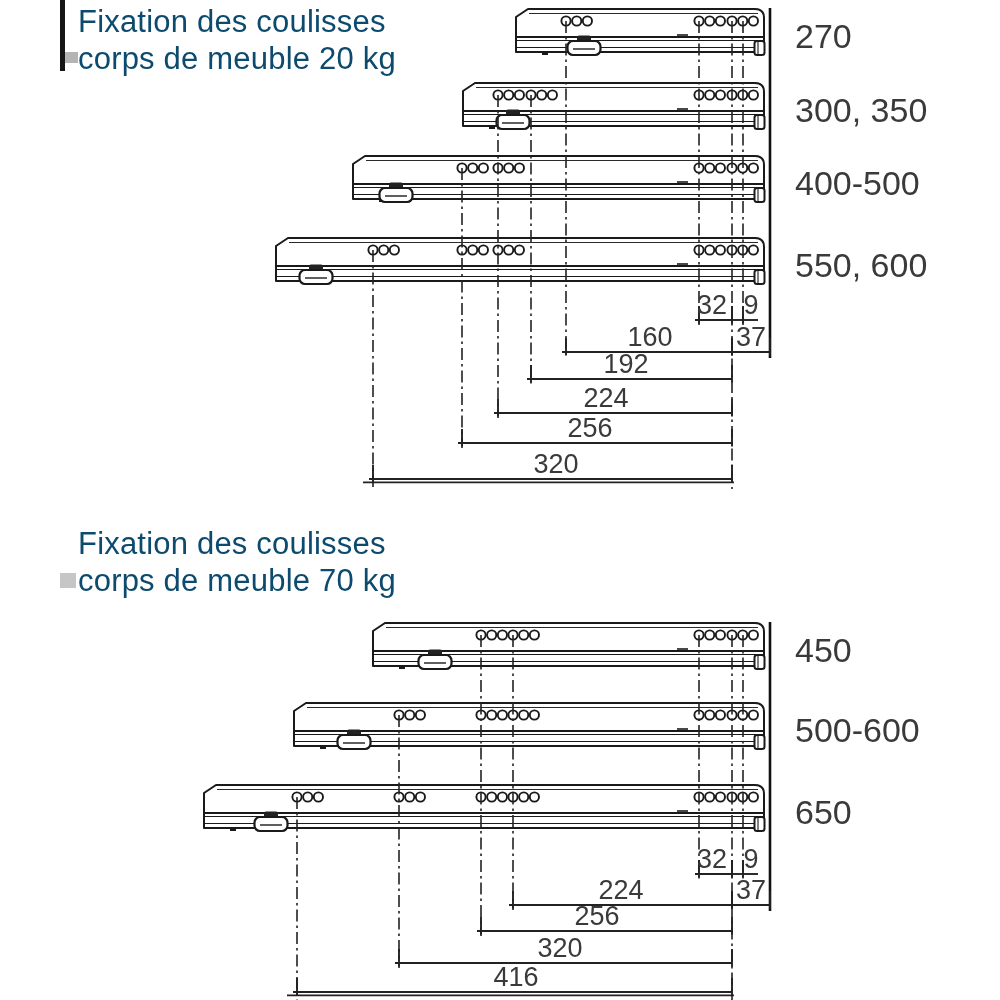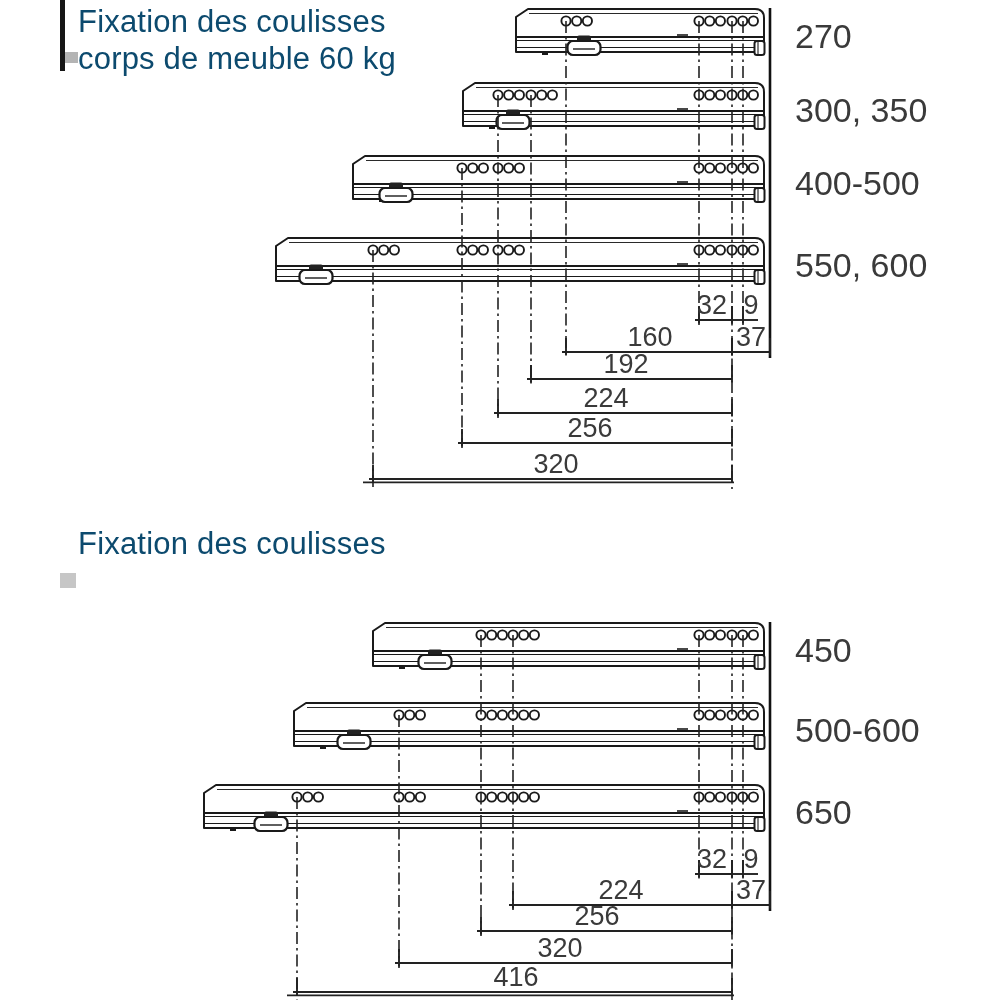--- a/index.html
+++ b/index.html
@@ -302,19 +302,20 @@
         <line x1="293" y1="992" x2="732" y2="992" stroke="#222222" stroke-width="1.9"></line>
         <line x1="287" y1="995.4" x2="734" y2="995.4" stroke="#222222" stroke-width="1.9"></line>
         <line x1="297" y1="978" x2="297" y2="995.5" stroke="#222222" stroke-width="1.9"></line>
         <line x1="732" y1="978" x2="732" y2="995.5" stroke="#222222" stroke-width="1.9"></line>
         <text x="516" y="986" font-size="27" fill="#3a3a3a" text-anchor="middle">416</text>
       </g>
     </svg>
 
   <div class="section-title t1">
     <div>Fixation des coulisses</div>
-    <div>corps de meuble 60 kg</div>
+    <div>corps de meuble 20 kg</div>
   </div>
 
   <div class="section-title t2">
     <div>Fixation des coulisses</div>
+    <div>corps de meuble 70 kg</div>
   </div>
 </div>
 
 </body></html>

